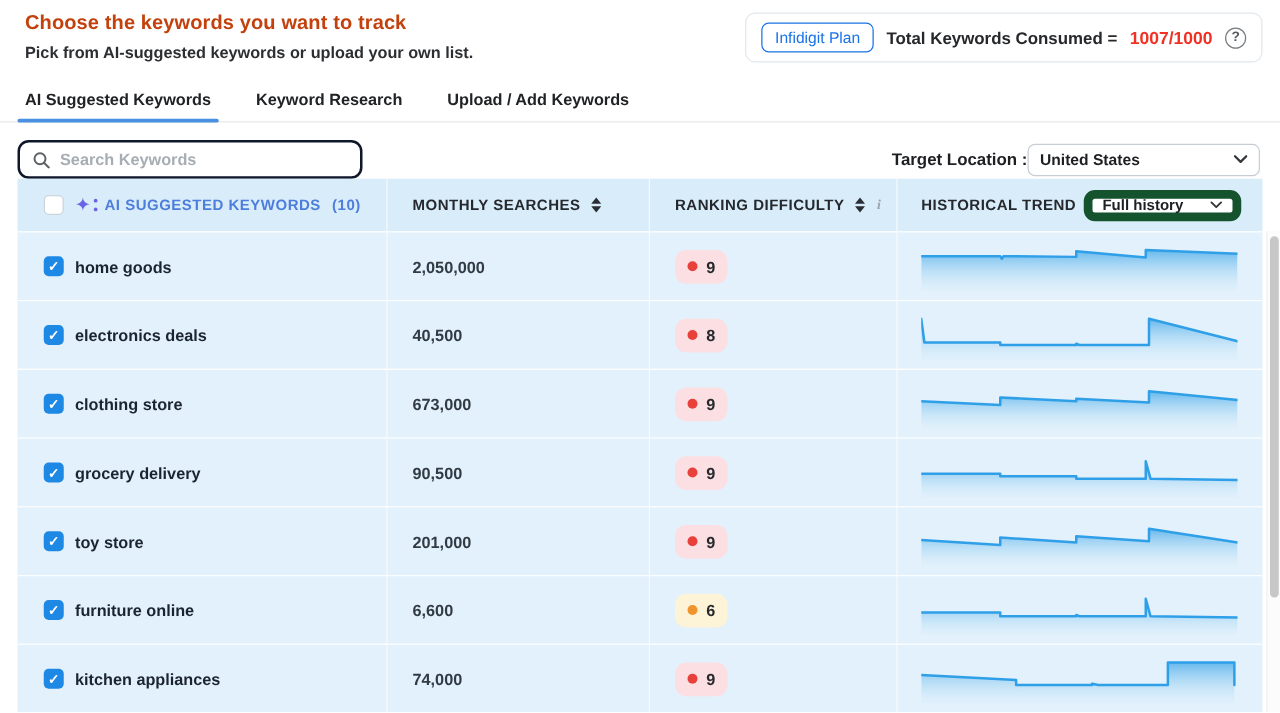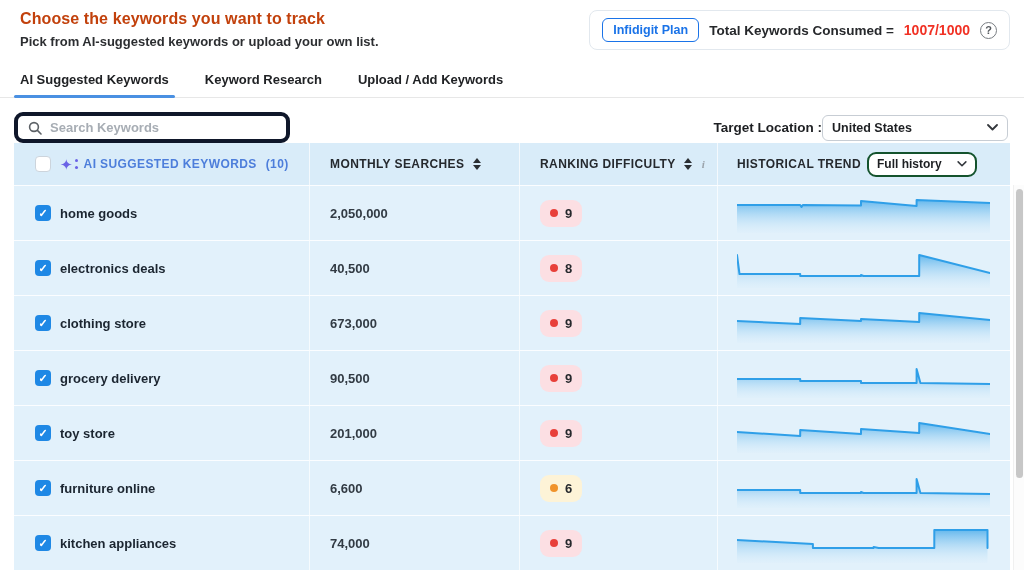--- a/index.html
+++ b/index.html
@@ -5,33 +5,33 @@
   * { margin:0; padding:0; box-sizing:border-box; }
   html,body { background:#fff; }
   body { font-family:"Liberation Sans", sans-serif; }
   .page { position:relative; width:1024px; height:570px; background:#fff; overflow:hidden; }
 
   
   .top { display:flex; justify-content:space-between; align-items:flex-start; padding:10px 14px 0 20px; }
   .titles h1 { font-size:16px; font-weight:700; color:#c2410c; letter-spacing:.1px; }
   .titles p { font-size:13px; font-weight:600; color:#2c2e31; margin-top:6px; }
   .plan-card { display:flex; align-items:center; gap:10px; border:1px solid #e2e8ee; border-radius:8px; padding:7px 12px; margin-top:0; background:#fff; }
-  .plan-btn { font-size:12.5px; font-weight:700; color:#1a73e8; border:1.6px solid #1a73e8; border-radius:6px; padding:4px 10px; background:#fff; cursor:pointer; }
+  .plan-btn { font-size:12.5px; font-weight:400; color:#1a73e8; border:1.6px solid #1a73e8; border-radius:6px; padding:4px 10px; background:#fff; cursor:pointer; }
   .consumed { font-size:13.5px; font-weight:700; color:#26282b; }
   .consumed-val { font-size:14px; font-weight:800; color:#f13124; margin-left:0; }
   .help-icon { width:17px; height:17px; border:1.6px solid #787d82; border-radius:50%; color:#55595e; font-size:11px; font-weight:700; display:flex; align-items:center; justify-content:center; cursor:pointer; }
 
   
   .tabs { display:flex; gap:36px; padding:0 0 0 20px; margin-top:16px; border-bottom:1px solid #e7e7e7; }
   .tab { font-size:13px; font-weight:700; color:#202225; padding:6px 0 10px 0; position:relative; cursor:pointer; }
   .tab.active::after { content:""; position:absolute; left:-6px; right:-6px; bottom:-1px; height:3px; background:#4a90e2; border-radius:2px; }
 
   
   .controls { display:flex; justify-content:space-between; align-items:center; padding:14px 16px 0 14px; }
-  .search-box { display:flex; align-items:center; gap:8px; width:276px; height:31px; border:4px solid #0f172a; border-radius:9px; padding:0 10px; background:#fff; }
+  .search-box { display:flex; align-items:center; gap:8px; width:276px; height:31px; border:2px solid #0f172a; border-radius:9px; padding:0 10px; background:#fff; }
   .search-box input { border:none; outline:none; font-size:13px; font-weight:600; color:#333; width:100%; background:transparent; font-family:"Liberation Sans",sans-serif; }
   .search-box input::placeholder { color:#a7adb4; }
   .target { display:flex; align-items:center; }
   .target-label { font-size:13.5px; font-weight:700; color:#1d1f22; }
   .select { display:flex; align-items:center; justify-content:space-between; border:1px solid #c7cdd4; border-radius:6px; background:#fff; cursor:pointer; }
   .target .select { width:186px; height:26px; padding:0 9px; }
   .select span { font-size:12.5px; font-weight:700; color:#1d1f22; }
 
   
   .table { position:absolute; left:14px; right:14px; top:143px; bottom:0; }
@@ -55,21 +55,21 @@
   .sort .up { border-bottom:5px solid #2a2e33; }
   .sort .dn { border-top:5px solid #2a2e33; }
   .info-i { font-size:11px; font-style:italic; font-family:"Liberation Serif",serif; color:#9aa2aa; font-weight:700; margin-left:4px; cursor:pointer; }
   .badge { display:flex; align-items:center; gap:7px; border-radius:9px; padding:6px 10px; }
   .badge.high { background:#fcdfe3; }
   .badge.high .dot { background:#e8403a; }
   .badge.medium { background:#fdf3d7; }
   .badge.medium .dot { background:#f0932b; }
   .dot { width:8px; height:8px; border-radius:50%; }
   .badge b { font-size:13px; font-weight:800; color:#26292d; }
-  .trend-select { width:110px; height:25px; padding:0 8px; border-radius:9px; border:2px solid #14532d; }
+  .trend-select { width:126px; height:25px; padding:0 8px; border-radius:9px; border:7px solid #14532d; }
   .trend-select span { font-size:12px; }
   .sparkline { width:253px; height:40px; }
   .chev { flex:0 0 auto; }
 
   
   .scrollbar-track { position:absolute; right:0; top:185px; bottom:0; width:11px; background:#fcfcfc; border-left:1px solid #f0f0f0; }
   .scrollbar-thumb { position:absolute; left:2px; width:7px; top:4px; height:289px; background:#c7c7c7; border-radius:4px; cursor:pointer; }
 </style>
 </head>
 <body>

